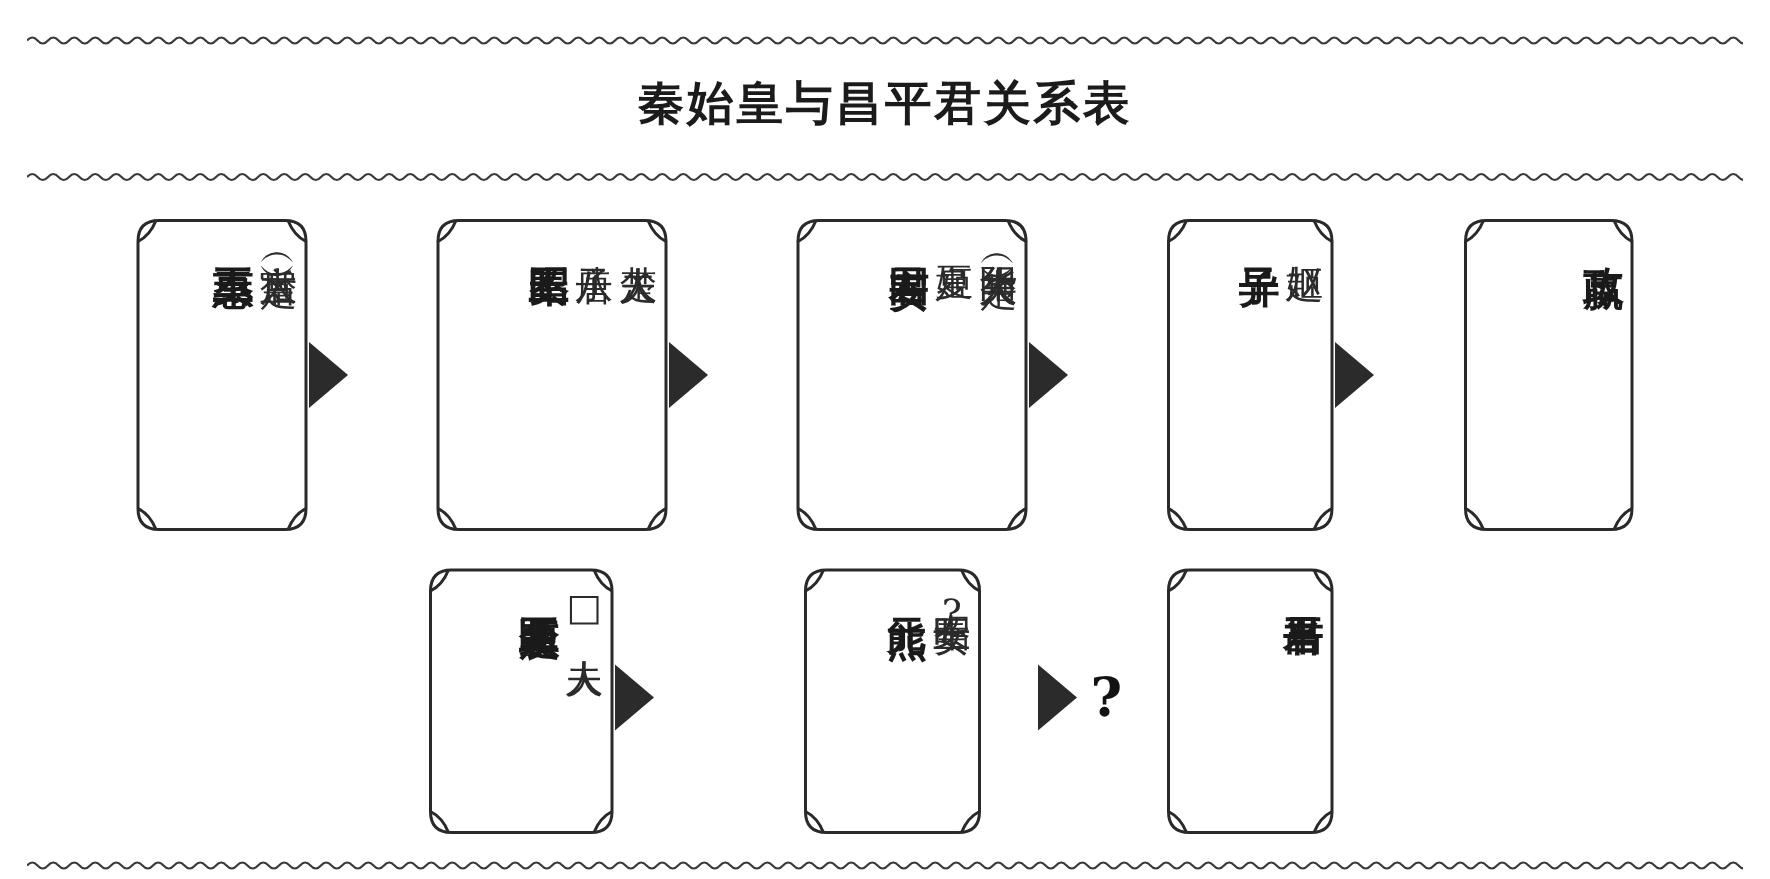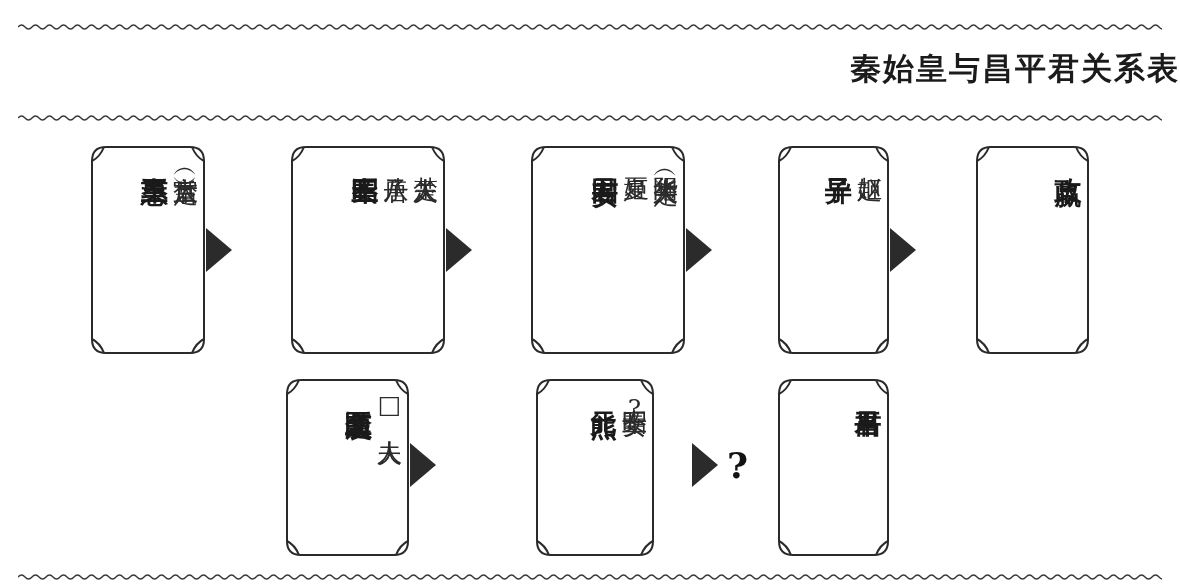--- a/index.html
+++ b/index.html
@@ -33,21 +33,21 @@
   .wave-top    { top: 22px; }
   .wave-mid    { top: 113px; }
   .wave-bottom { top: 572px; }
 
   
   .title {
     position: absolute;
     left: 0;
     top: 48px;
     width: 1180px;
-    text-align: right;
+    text-align: center;
     font-size: 31px;
     font-weight: bold;
     letter-spacing: 2px;
     color: #1b1b1b;
     font-family: "DejaVu Serif", "Liberation Serif", serif;
   }
 
   
   .node {
     position: absolute;

